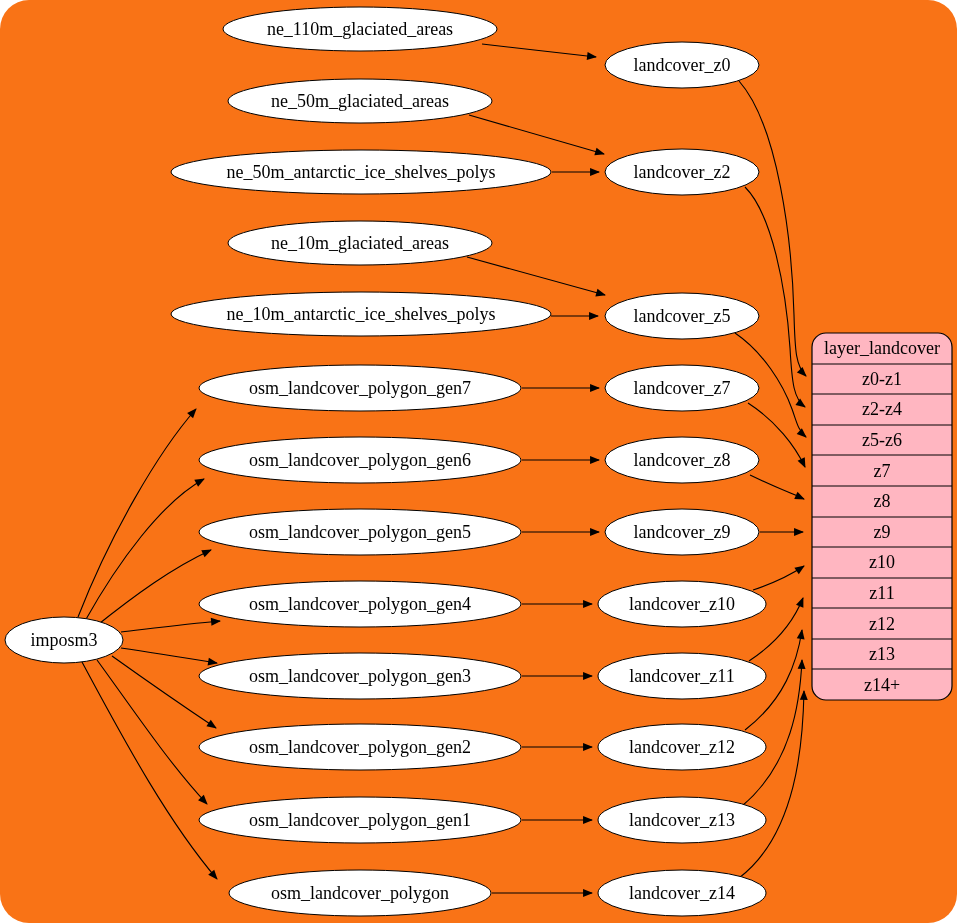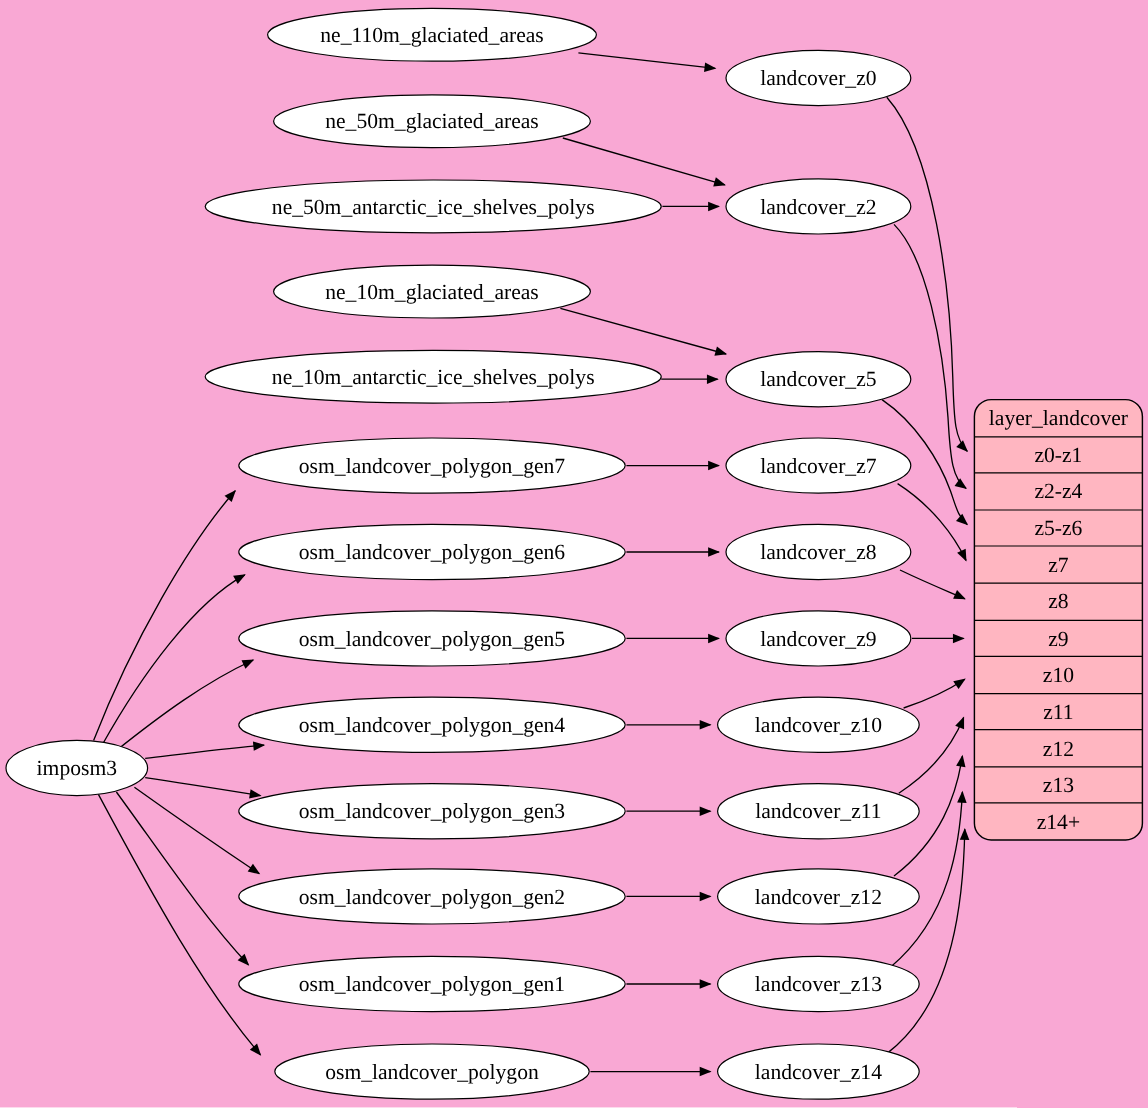--- a/index.html
+++ b/index.html
@@ -1,16 +1,16 @@
 <!DOCTYPE html>
 <html><head>
 <meta charset="utf-8">
 <style>
   html,body{margin:0;padding:0;background:#ffffff;}
-  .stage{width:957px;height:923px;position:relative;background:#f9a8d4;}
+  .stage{width:957px;height:923px;position:relative;background:#f97316;border-radius:29px;}
   svg text{
     font-family:"Liberation Serif","DejaVu Serif",serif;
     font-size:18px;
     fill:#000000;
     text-anchor:middle;
     dominant-baseline:central;
   }
   .node-ellipse{fill:#ffffff;stroke:#000000;stroke-width:1;}
   .edge{fill:none;stroke:#000000;stroke-width:1.1;marker-end:url(#arrow);}
   .table-rect{stroke:#000000;stroke-width:1.2;}

